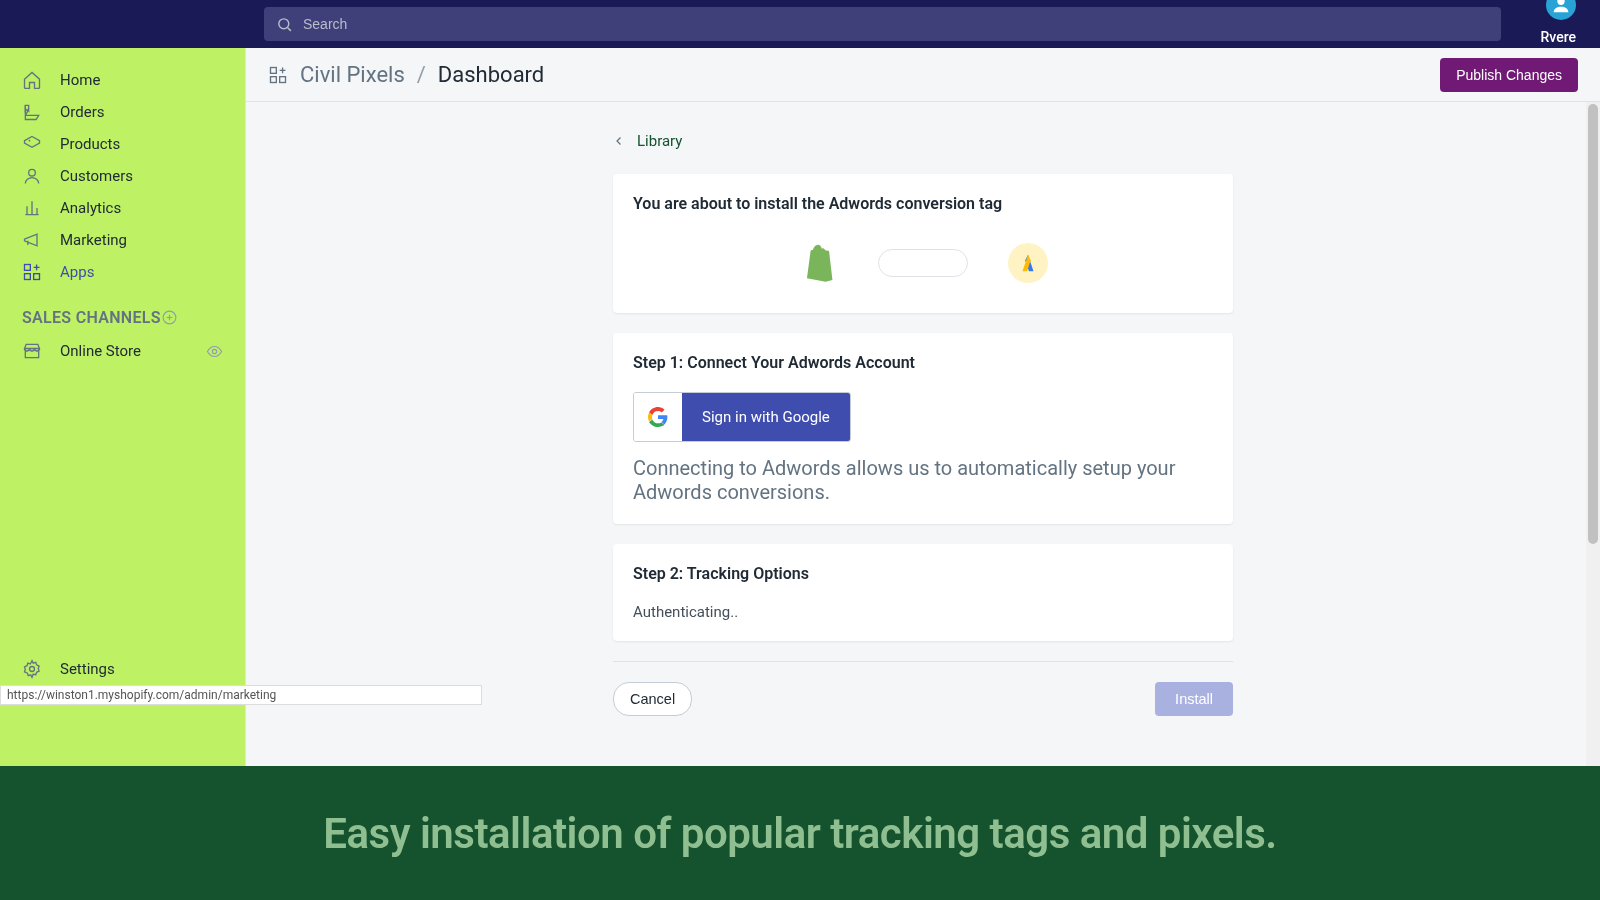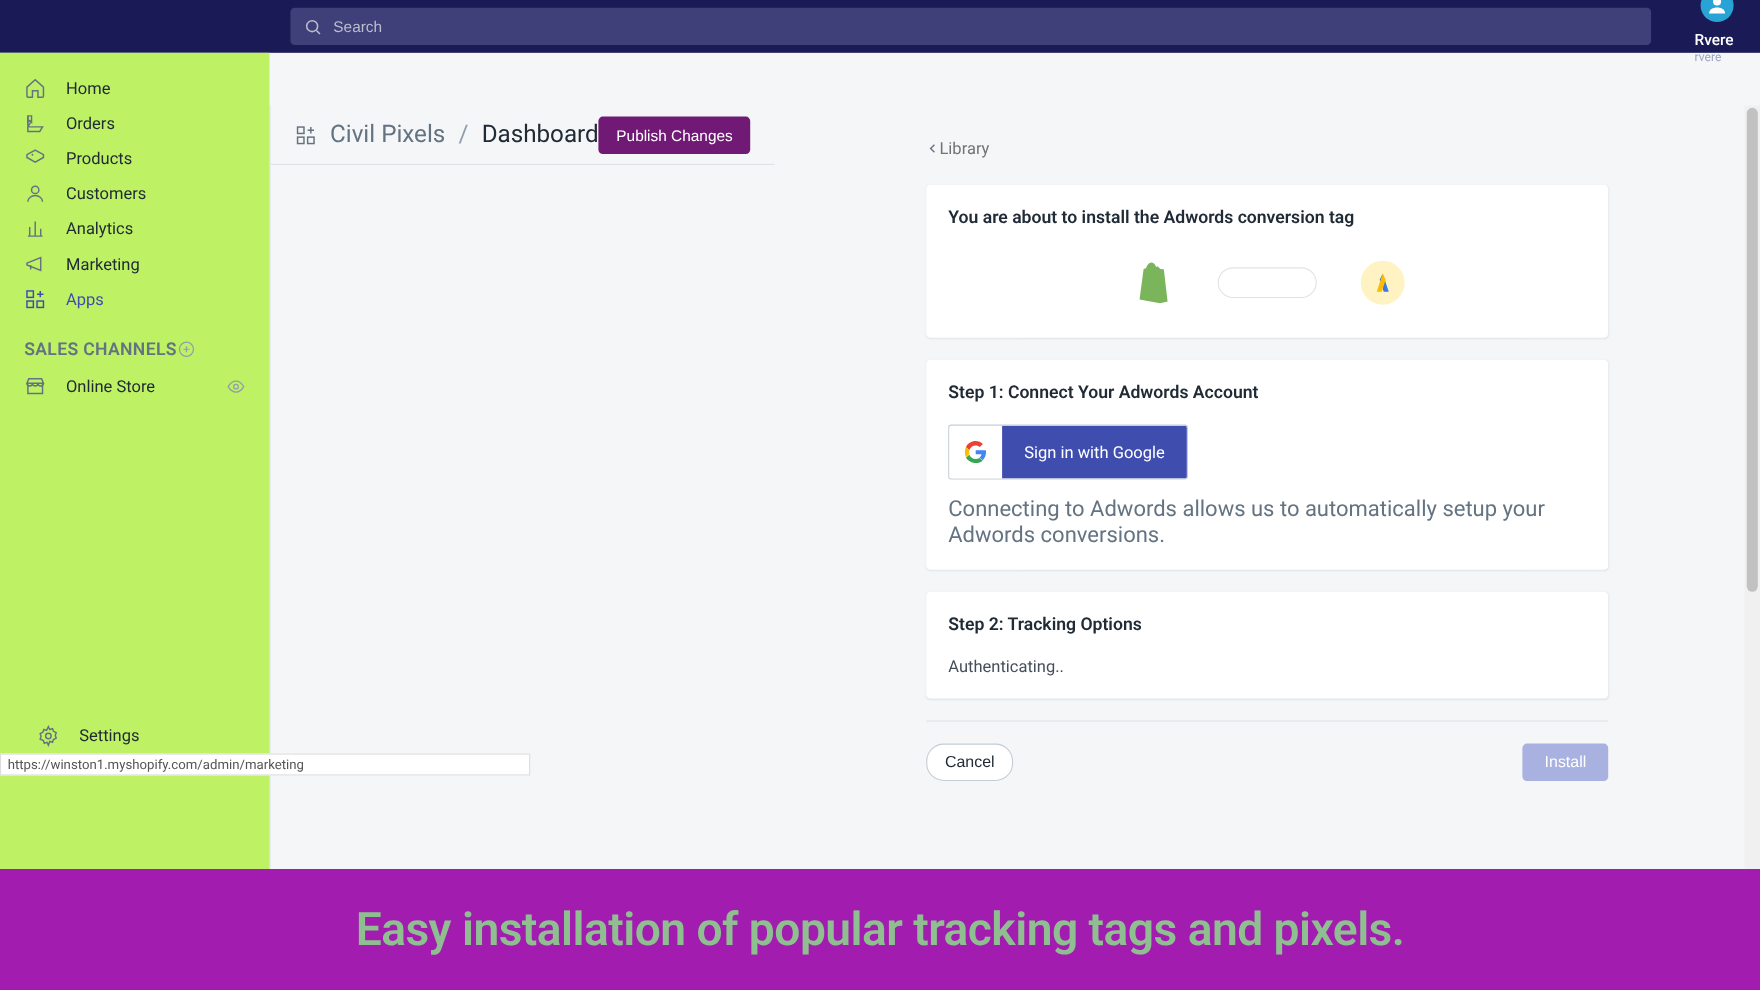--- a/index.html
+++ b/index.html
@@ -18,34 +18,34 @@
 .user-sub { color: #9ea2c5; font-size: 11px; }
 
 
 .layout { display: flex; height: calc(100% - 48px); }
 .sidebar { width: 245px; background: #bef264; padding-top: 16px; position: relative; }
 .nav-item { display: flex; align-items: center; height: 32px; padding: 0 22px; gap: 18px; color: #212b36; font-size: 15px; cursor: pointer; }
 .nav-item.active { color: #3f4eae; }
 .nav-item svg { flex-shrink: 0; }
 .nav-section { font-size: 16px; font-weight: 600; color: #637381; padding: 20px 22px 8px; letter-spacing: 0.3px; display: flex; align-items: center; }
 .nav-item-extra { margin-left: auto; }
-.sidebar-settings { position: absolute; bottom: 215px; left: 0; right: 0; padding-left: 12px; }
+.sidebar-settings { position: absolute; bottom: 215px; left: 0; right: 0; }
 .status-url { position: absolute; bottom: 195px; left: 0; background: #fff; border: 1px solid #ddd; font-size: 12px; color: #555; padding: 2px 6px; width: 482px; }
 
 
-.main { flex: 1; background: #f4f6f8; border-left: 1px solid #dfe3e8; display: flex; flex-direction: row; margin-top: 48px; }
+.main { flex: 1; background: #f4f6f8; border-left: 1px solid #dfe3e8; display: flex; flex-direction: column; }
 .page-header { height: 54px; display: flex; align-items: center; justify-content: space-between; padding: 0 22px; border-bottom: 1px solid #dfe3e8; }
 .breadcrumb { display: flex; align-items: center; gap: 12px; font-size: 22px; color: #212b36; }
 .breadcrumb .app { color: #637381; }
 .breadcrumb .sep { color: #919eab; }
 .publish-btn { background: #701a75; color: #fff; border: none; padding: 9px 16px; border-radius: 4px; font-size: 14px; cursor: pointer; }
 
 .content { flex: 1; overflow-y: auto; padding: 30px 0; position: relative; }
 .content-inner { width: 620px; margin: 0 auto; }
-.back-link { display: flex; align-items: center; gap: 0; color: #737373; font-size: 15px; margin-bottom: 24px; cursor: pointer; }
+.back-link { display: flex; align-items: center; gap: 12px; color: #14532d; font-size: 15px; margin-bottom: 24px; cursor: pointer; }
 
 .card { background: #fff; border-radius: 4px; box-shadow: 0 1px 2px rgba(0,0,0,0.08); padding: 20px; margin-bottom: 20px; }
 .card-title { font-size: 16px; font-weight: 600; color: #212b36; margin-bottom: 20px; }
 .logo-row { display: flex; align-items: center; justify-content: center; gap: 40px; padding: 10px 0; }
 .logo-box { width: 40px; height: 40px; display: flex; align-items: center; justify-content: center; }
 .connector { width: 90px; height: 28px; border: 1px solid #dfe3e8; border-radius: 16px; position: relative; }
 
 .google-btn { display: inline-flex; align-items: center; border: 1px solid #c4cdd5; border-radius: 3px; overflow: hidden; cursor: pointer; }
 .google-btn .g-icon { width: 48px; height: 48px; background: #fff; display: flex; align-items: center; justify-content: center; }
 .google-btn .g-label { background: #3f4eae; color: #fff; padding: 0 20px; height: 48px; display: flex; align-items: center; font-size: 15px; }
@@ -54,21 +54,21 @@
 
 .action-row { display: flex; justify-content: space-between; border-top: 1px solid #dfe3e8; padding-top: 20px; }
 .btn-cancel { background: #fff; border: 1px solid #c4cdd5; padding: 8px 16px; border-radius: 16px; font-size: 14.5px; color: #212b36; cursor: pointer; }
 .btn-install { background: #a9b1e0; border: none; padding: 9px 20px; border-radius: 4px; font-size: 14.5px; color: #fff; cursor: pointer; }
 
 .scrollbar-track { position: absolute; right: 0; top: 0; bottom: 0; width: 14px; background: #f0f0f0; }
 .scrollbar-thumb { position: absolute; right: 2px; top: 2px; width: 10px; height: 440px; background: #c1c1c1; border-radius: 5px; }
 .scrollbar-arrow { position: absolute; right: 0; width: 14px; height: 14px; display:flex; align-items:center; justify-content:center; font-size:9px; color:#666;}
 
 
-.banner { position: absolute; left: 0; right: 0; bottom: 0; height: 110px; background: #a21caf; display: flex; align-items: center; justify-content: center; }
+.banner { position: absolute; left: 0; right: 0; bottom: 0; height: 134px; background: #14532d; display: flex; align-items: center; justify-content: center; }
 .banner-text { font-size: 42px; font-weight: 600; color: #8fbf91; letter-spacing: -0.5px; }
 
 .icon-stroke { stroke: #637381; stroke-width: 1.6; fill: none; }
 .nav-item.active .icon-stroke { stroke: #3f4eae; }
 </style>
 </head>
 <body>
 
 <div class="topbar">
   <div class="topbar-left"></div>

